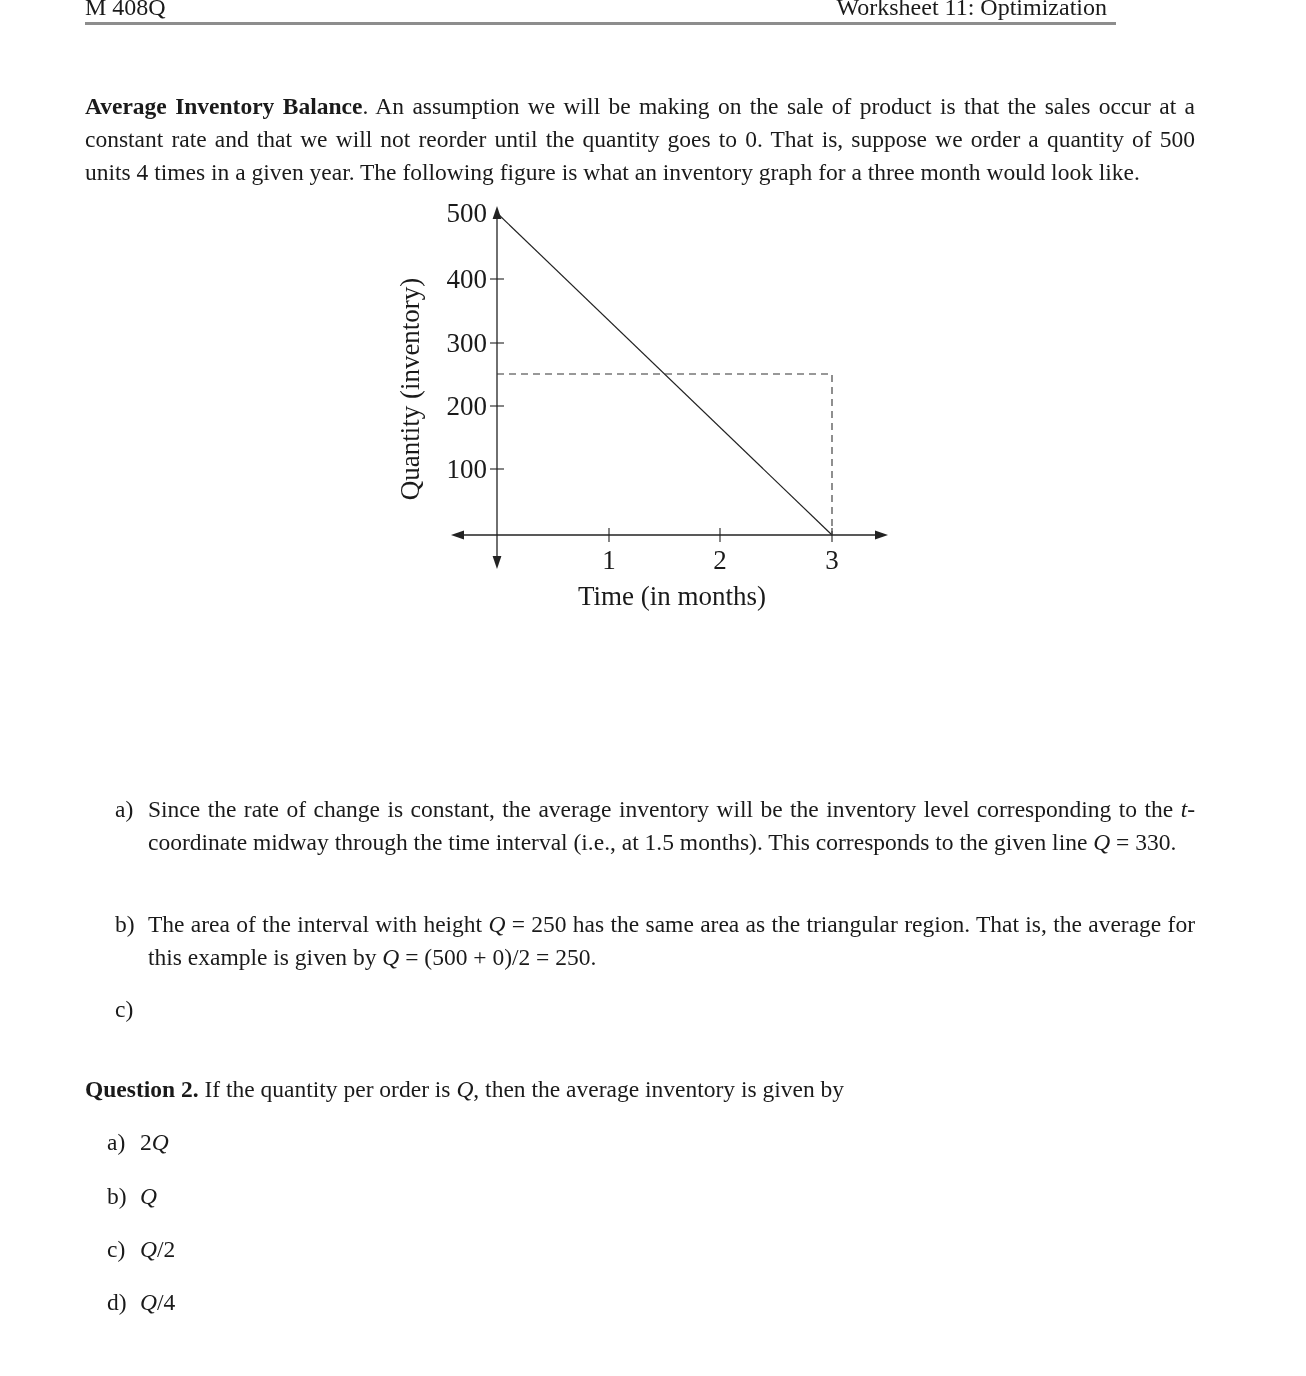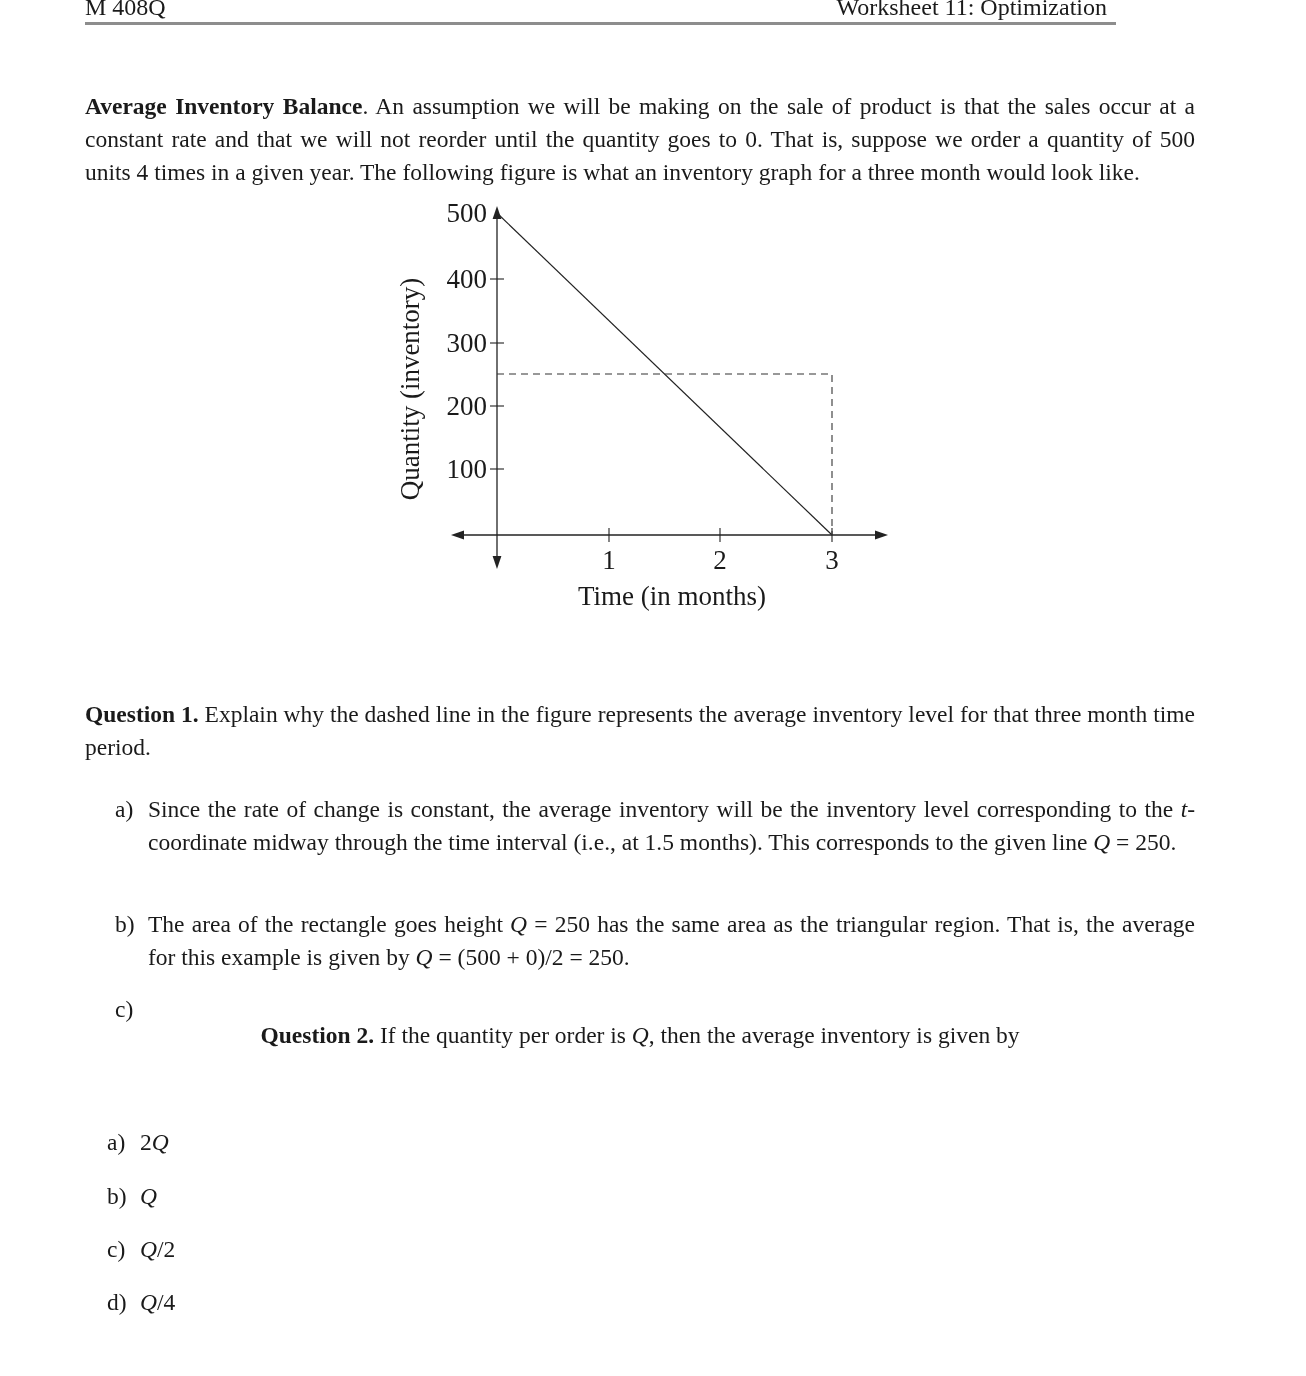--- a/index.html
+++ b/index.html
@@ -70,39 +70,36 @@
     <text x="102" y="290" font-size="27" text-anchor="end">100</text>
 
     <text x="224" y="381" font-size="27" text-anchor="middle">1</text>
     <text x="335" y="381" font-size="27" text-anchor="middle">2</text>
     <text x="447" y="381" font-size="27" text-anchor="middle">3</text>
 
     <text x="287" y="417" font-size="27" text-anchor="middle">Time (in months)</text>
     <text transform="translate(34,201) rotate(-90)" font-size="27" text-anchor="middle">Quantity (inventory)</text>
   </svg>
 
-  <div class="abs block body-text justify" style="top:650px;">
-    <span class="bf">Question 1.</span><span> Explain why the dashed line in the figure represents the average inventory level for that three month time period.</span>
-  </div>
 
   <div class="abs block body-text justify item" style="top:745px;">
     <span class="ilabel">a)</span>
-    <span>Since the rate of change is constant, the average inventory will be the inventory level corresponding to the </span><i>t</i><span>-coordinate midway through the time interval (i.e., at 1.5 months). This corresponds to the given line </span><i>Q</i><span> = 250.</span>
+    <span>Since the rate of change is constant, the average inventory will be the inventory level corresponding to the </span><i>t</i><span>-coordinate midway through the time interval (i.e., at 1.5 months). This corresponds to the given line </span><i>Q</i><span> = 330.</span>
   </div>
 
   <div class="abs block body-text justify item" style="top:860px;">
     <span class="ilabel">b)</span>
-    <span>The area of the rectangle goes height </span><i>Q</i><span> = 250 has the same area as the triangular region. That is, the average for this example is given by </span><i>Q</i><span> = (500 + 0)/2 = 250.</span>
+    <span>The area of the interval with height </span><i>Q</i><span> = 250 has the same area as the triangular region. That is, the average for this example is given by </span><i>Q</i><span> = (500 + 0)/2 = 250.</span>
   </div>
 
   <div class="abs block body-text item" style="top:945px;">
     <span class="ilabel">c)</span>
   </div>
 
-  <div class="abs block body-text" style="top:971px;text-align:center;">
+  <div class="abs block body-text" style="top:1025px;">
     <span class="bf">Question 2.</span><span> If the quantity per order is </span><i>Q</i><span>, then the average inventory is given by</span>
   </div>
 
   <div class="abs block body-text opt" style="top:1078px;">
     <span class="ilabel">a)</span>
     <span>2</span><i>Q</i><span></span>
   </div>
 
   <div class="abs block body-text opt" style="top:1132px;">
     <span class="ilabel">b)</span>

